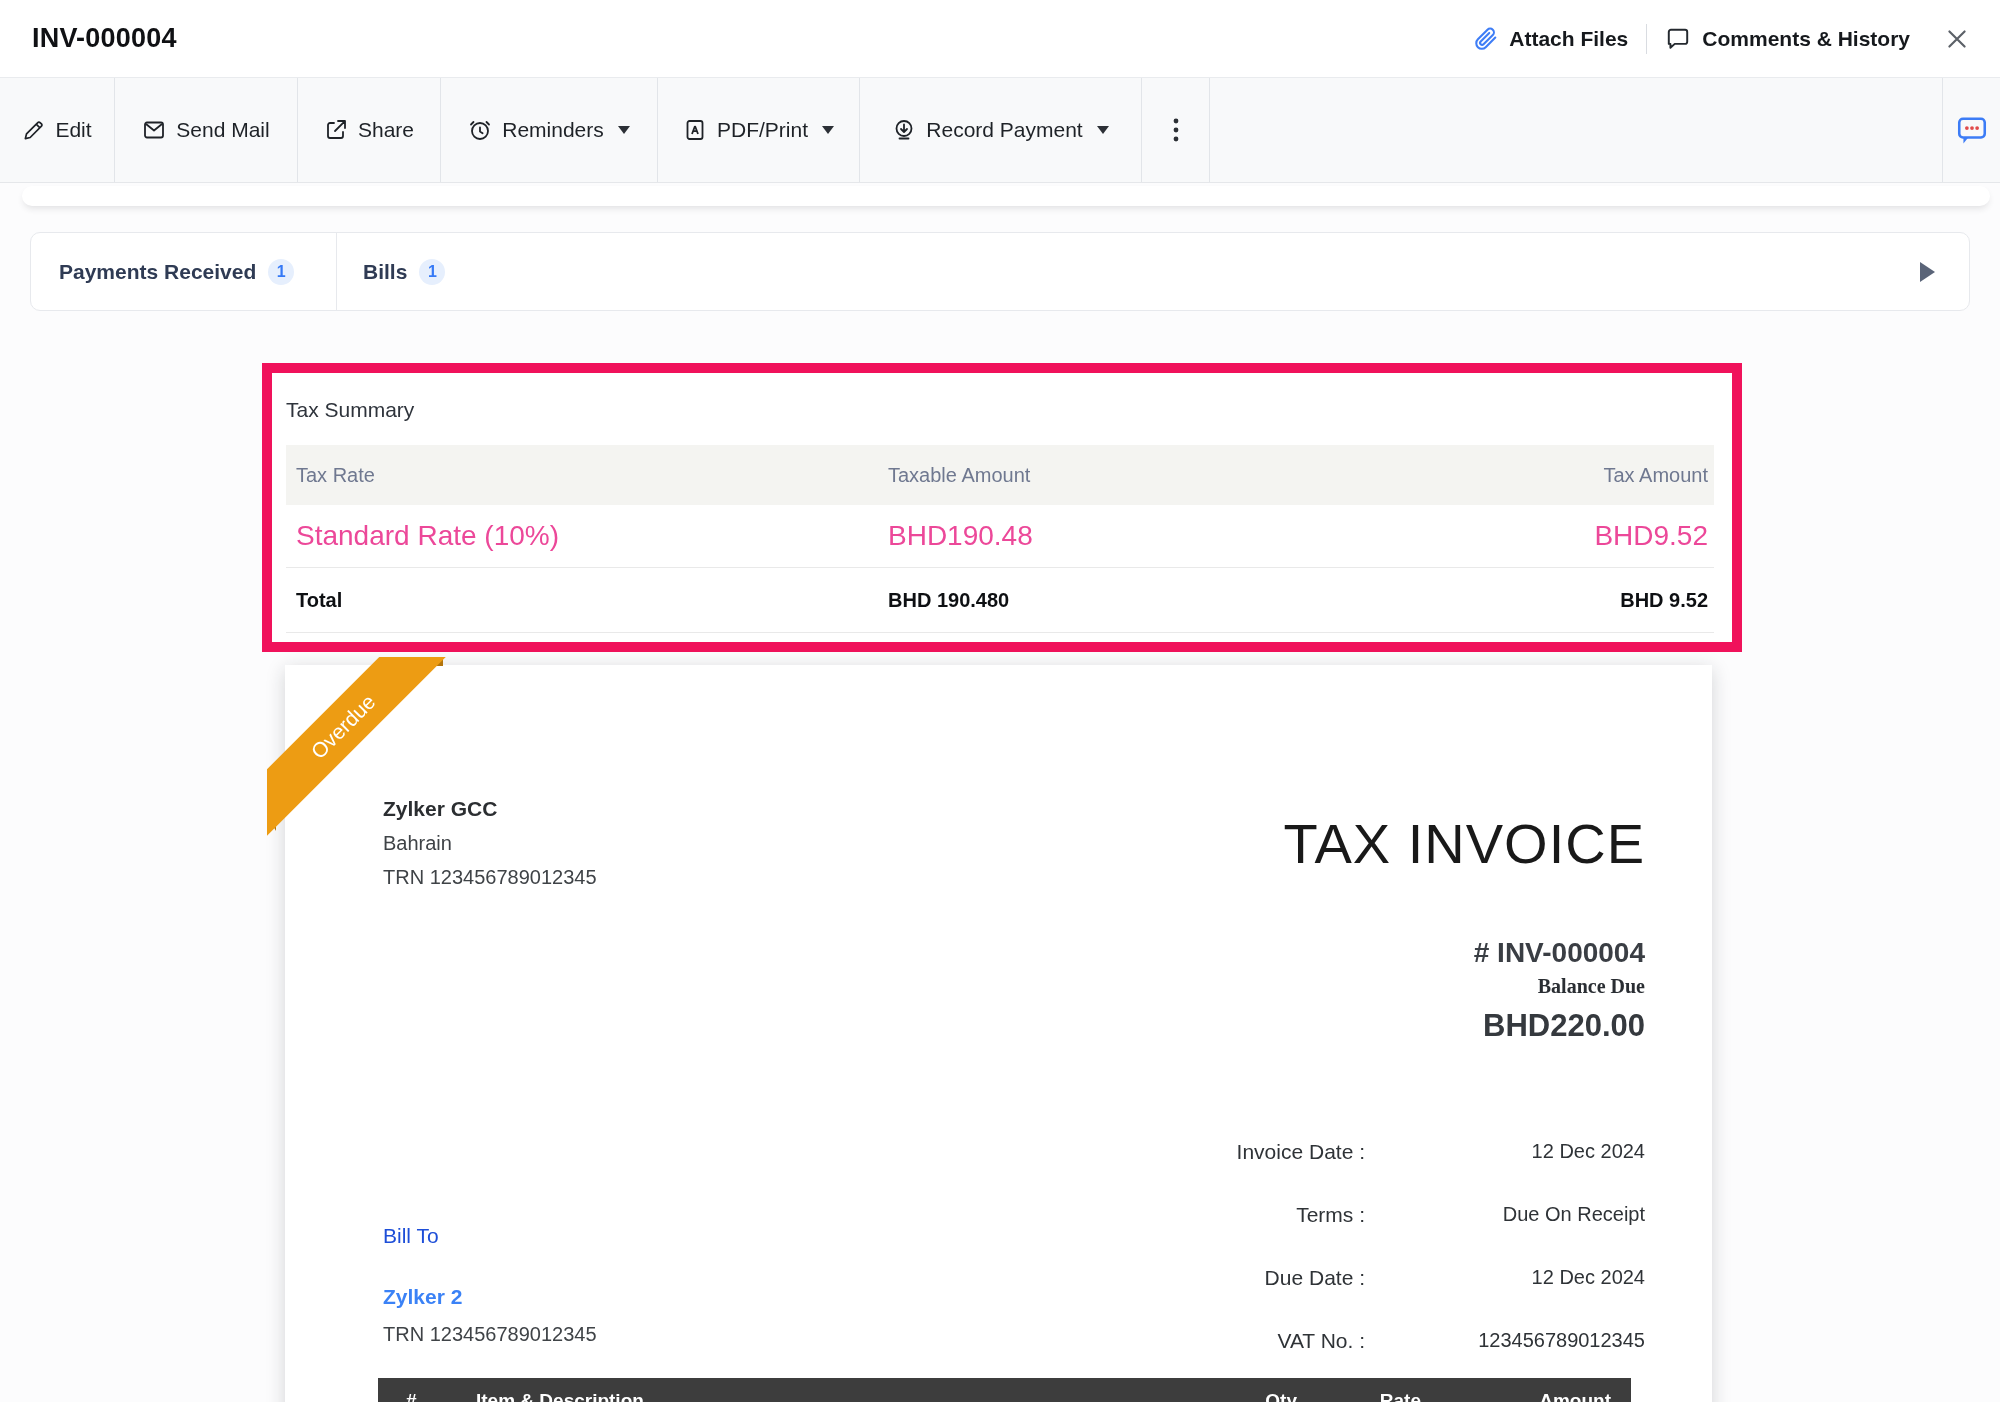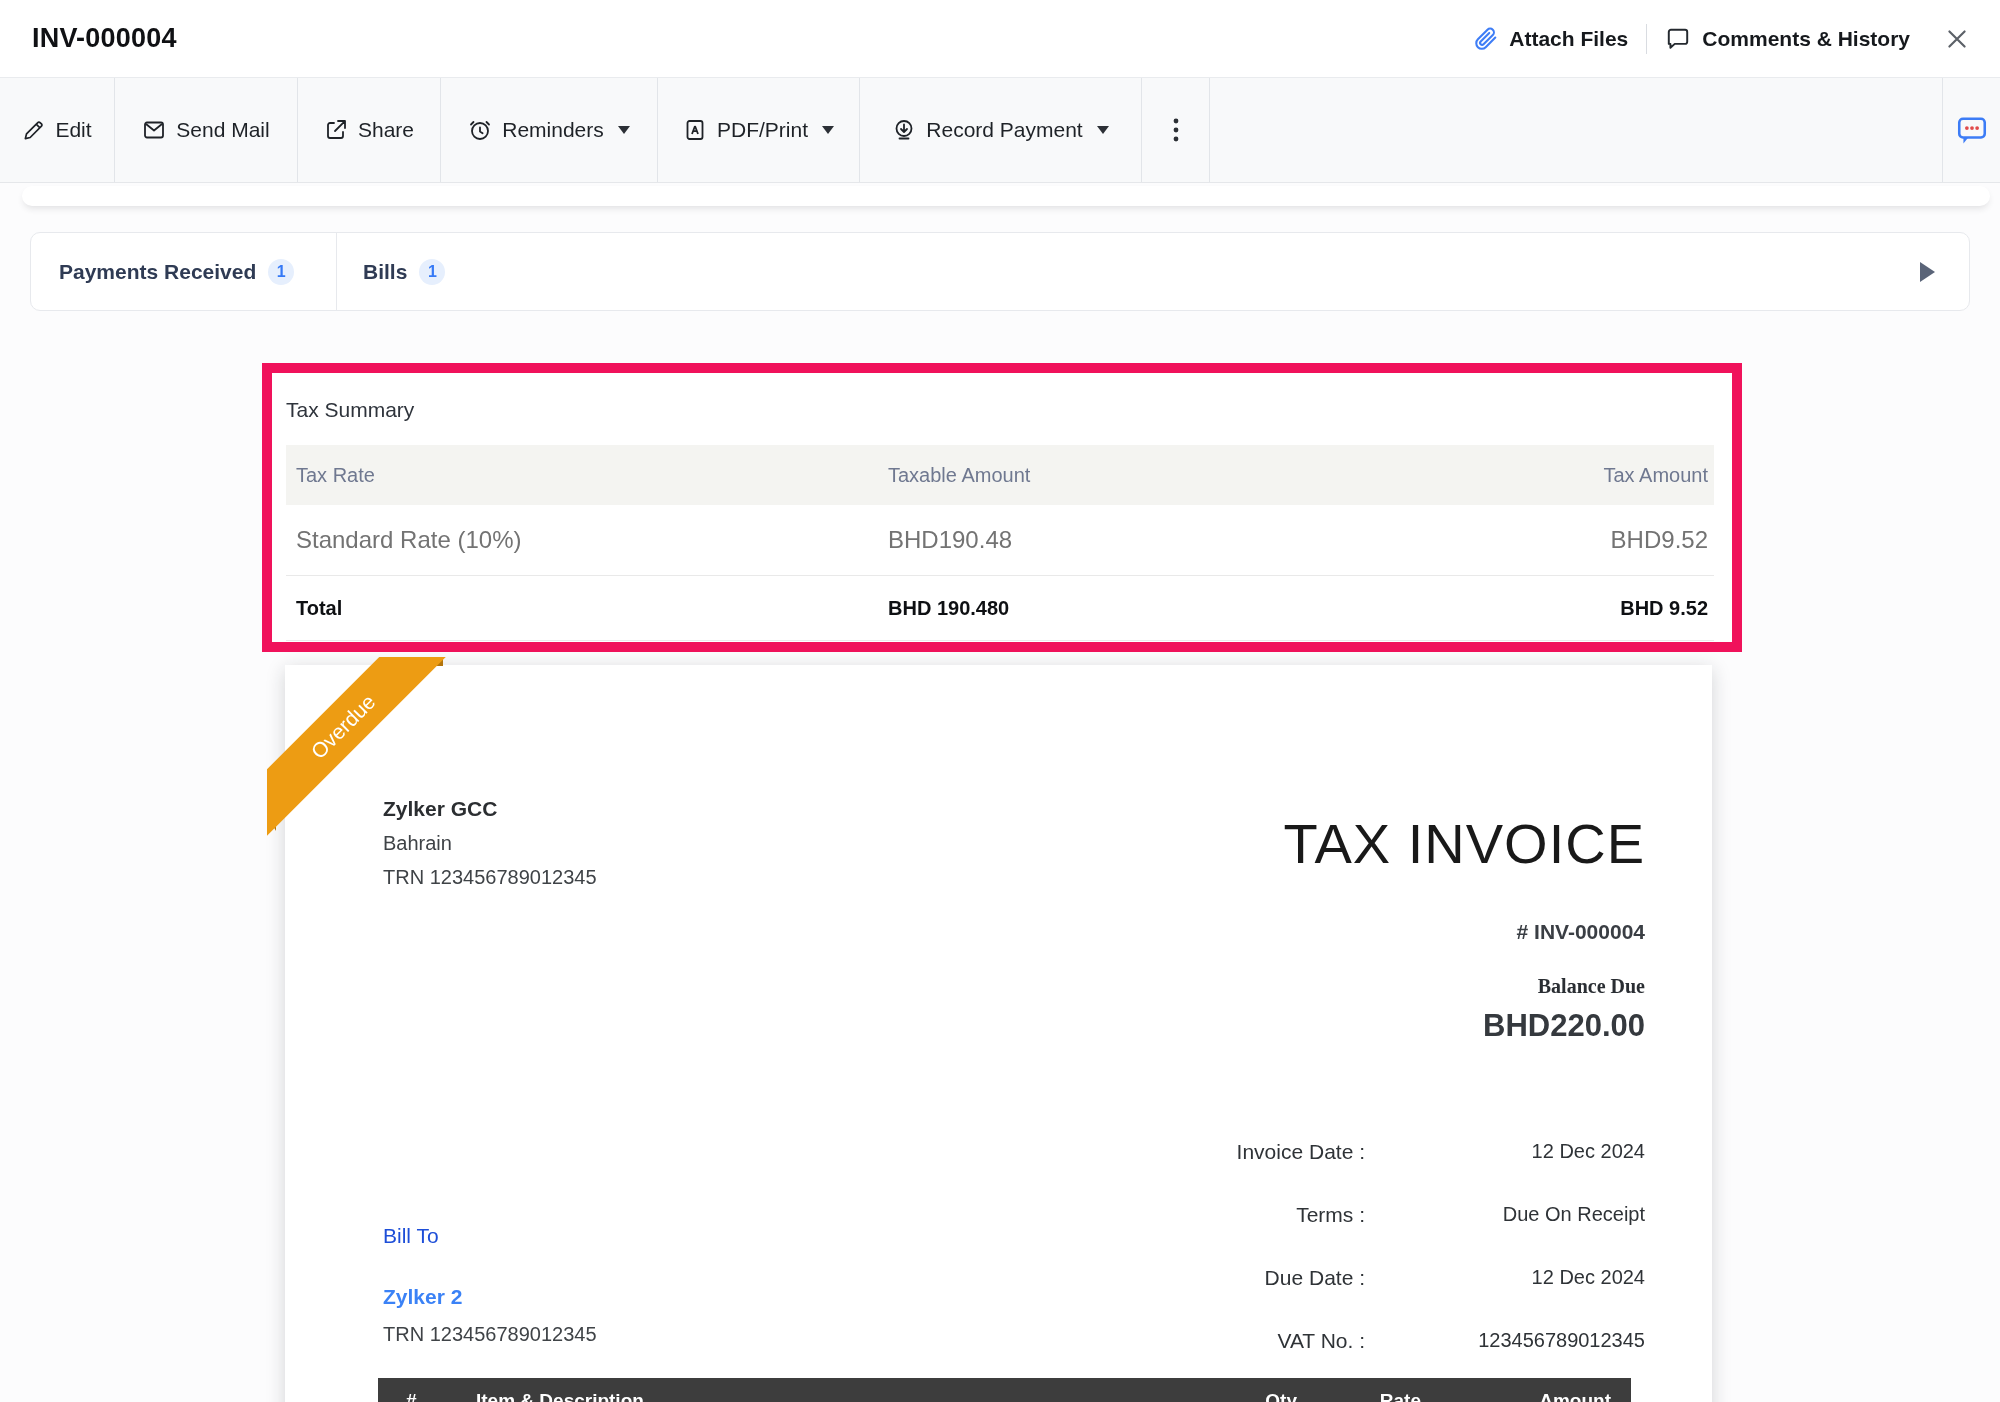--- a/index.html
+++ b/index.html
@@ -66,21 +66,21 @@
   
   .hl-box {
     position:absolute; left:262px; top:363px; width:1480px; height:289px;
     border:10px solid #F0125B; background:#ffffff;
   }
   .hl-inner { padding:24px 18px 0 14px; }
   .ts-title { font-size:21px; color:#2f343c; line-height:26px; }
   .ts-table { margin-top:22px; }
   .ts-row { display:flex; align-items:center; }
   .ts-head { height:60px; background:#f4f4f1; color:#6f7890; font-size:20px; }
-  .ts-data { height:71px; font-size:24px; color:#737373; border-bottom:1px solid #e9e9e9; }
+  .ts-data { height:63px; font-size:28px; color:#ec4899; border-bottom:1px solid #e9e9e9; }
   .ts-total { height:65px; font-size:20px; font-weight:700; color:#0e1013; border-bottom:1px solid #e9e9e9; }
   .c1 { width:602px; padding-left:10px; }
   .c2 { flex:1; text-align:left; }
   .c3 { width:310px; text-align:right; padding-right:6px; }
 
   
   .paper {
     position:absolute; left:285px; top:665px; width:1427px; height:760px;
     background:#ffffff; box-shadow:0 4px 18px rgba(30,34,40,.18);
   }
@@ -92,21 +92,21 @@
     color:#ffffff; font-size:21px;
   }
   .fold1 { position:absolute; left:160px; top:0; width:16px; height:9px; background:#b3750c; clip-path:polygon(0 100%,100% 100%,100% 0); }
   .fold2 { position:absolute; left:0; top:158px; width:9px; height:16px; background:#b3750c; clip-path:polygon(100% 0,100% 100%,0 0); }
 
   .seller { position:absolute; left:98px; top:127px; }
   .seller .name { font-size:21px; font-weight:700; color:#2b2e31; line-height:34px; }
   .seller .line { font-size:20px; color:#3f4347; line-height:34px; }
 
   .inv-title { position:absolute; right:67px; top:146px; font-size:56px; font-weight:400; color:#191919; letter-spacing:1px; white-space:nowrap; }
-  .inv-number { position:absolute; right:67px; top:255px; font-size:21px; font-weight:700; color:#3a3e44; }
+  .inv-number { position:absolute; right:67px; top:272px; font-size:28px; font-weight:700; color:#3a3e44; }
   .balance { position:absolute; right:67px; top:310px; text-align:right; }
   .balance .bl { font-size:20px; font-weight:700; color:#2a2e33;font-family:Liberation Serif, serif; }
   .balance .bv { font-size:31px; font-weight:700; color:#35393e; margin-top:10px; }
 
   .meta { position:absolute; right:67px; top:455px; }
   .meta-row { display:flex; justify-content:flex-end; align-items:center; height:63px; }
   .meta-row .ml { width:300px; text-align:right; font-size:21px; color:#2f3337; }
   .meta-row .mv { width:280px; text-align:right; font-size:20px; color:#2f3337; }
 
   .billto { position:absolute; left:98px; top:558px; }

